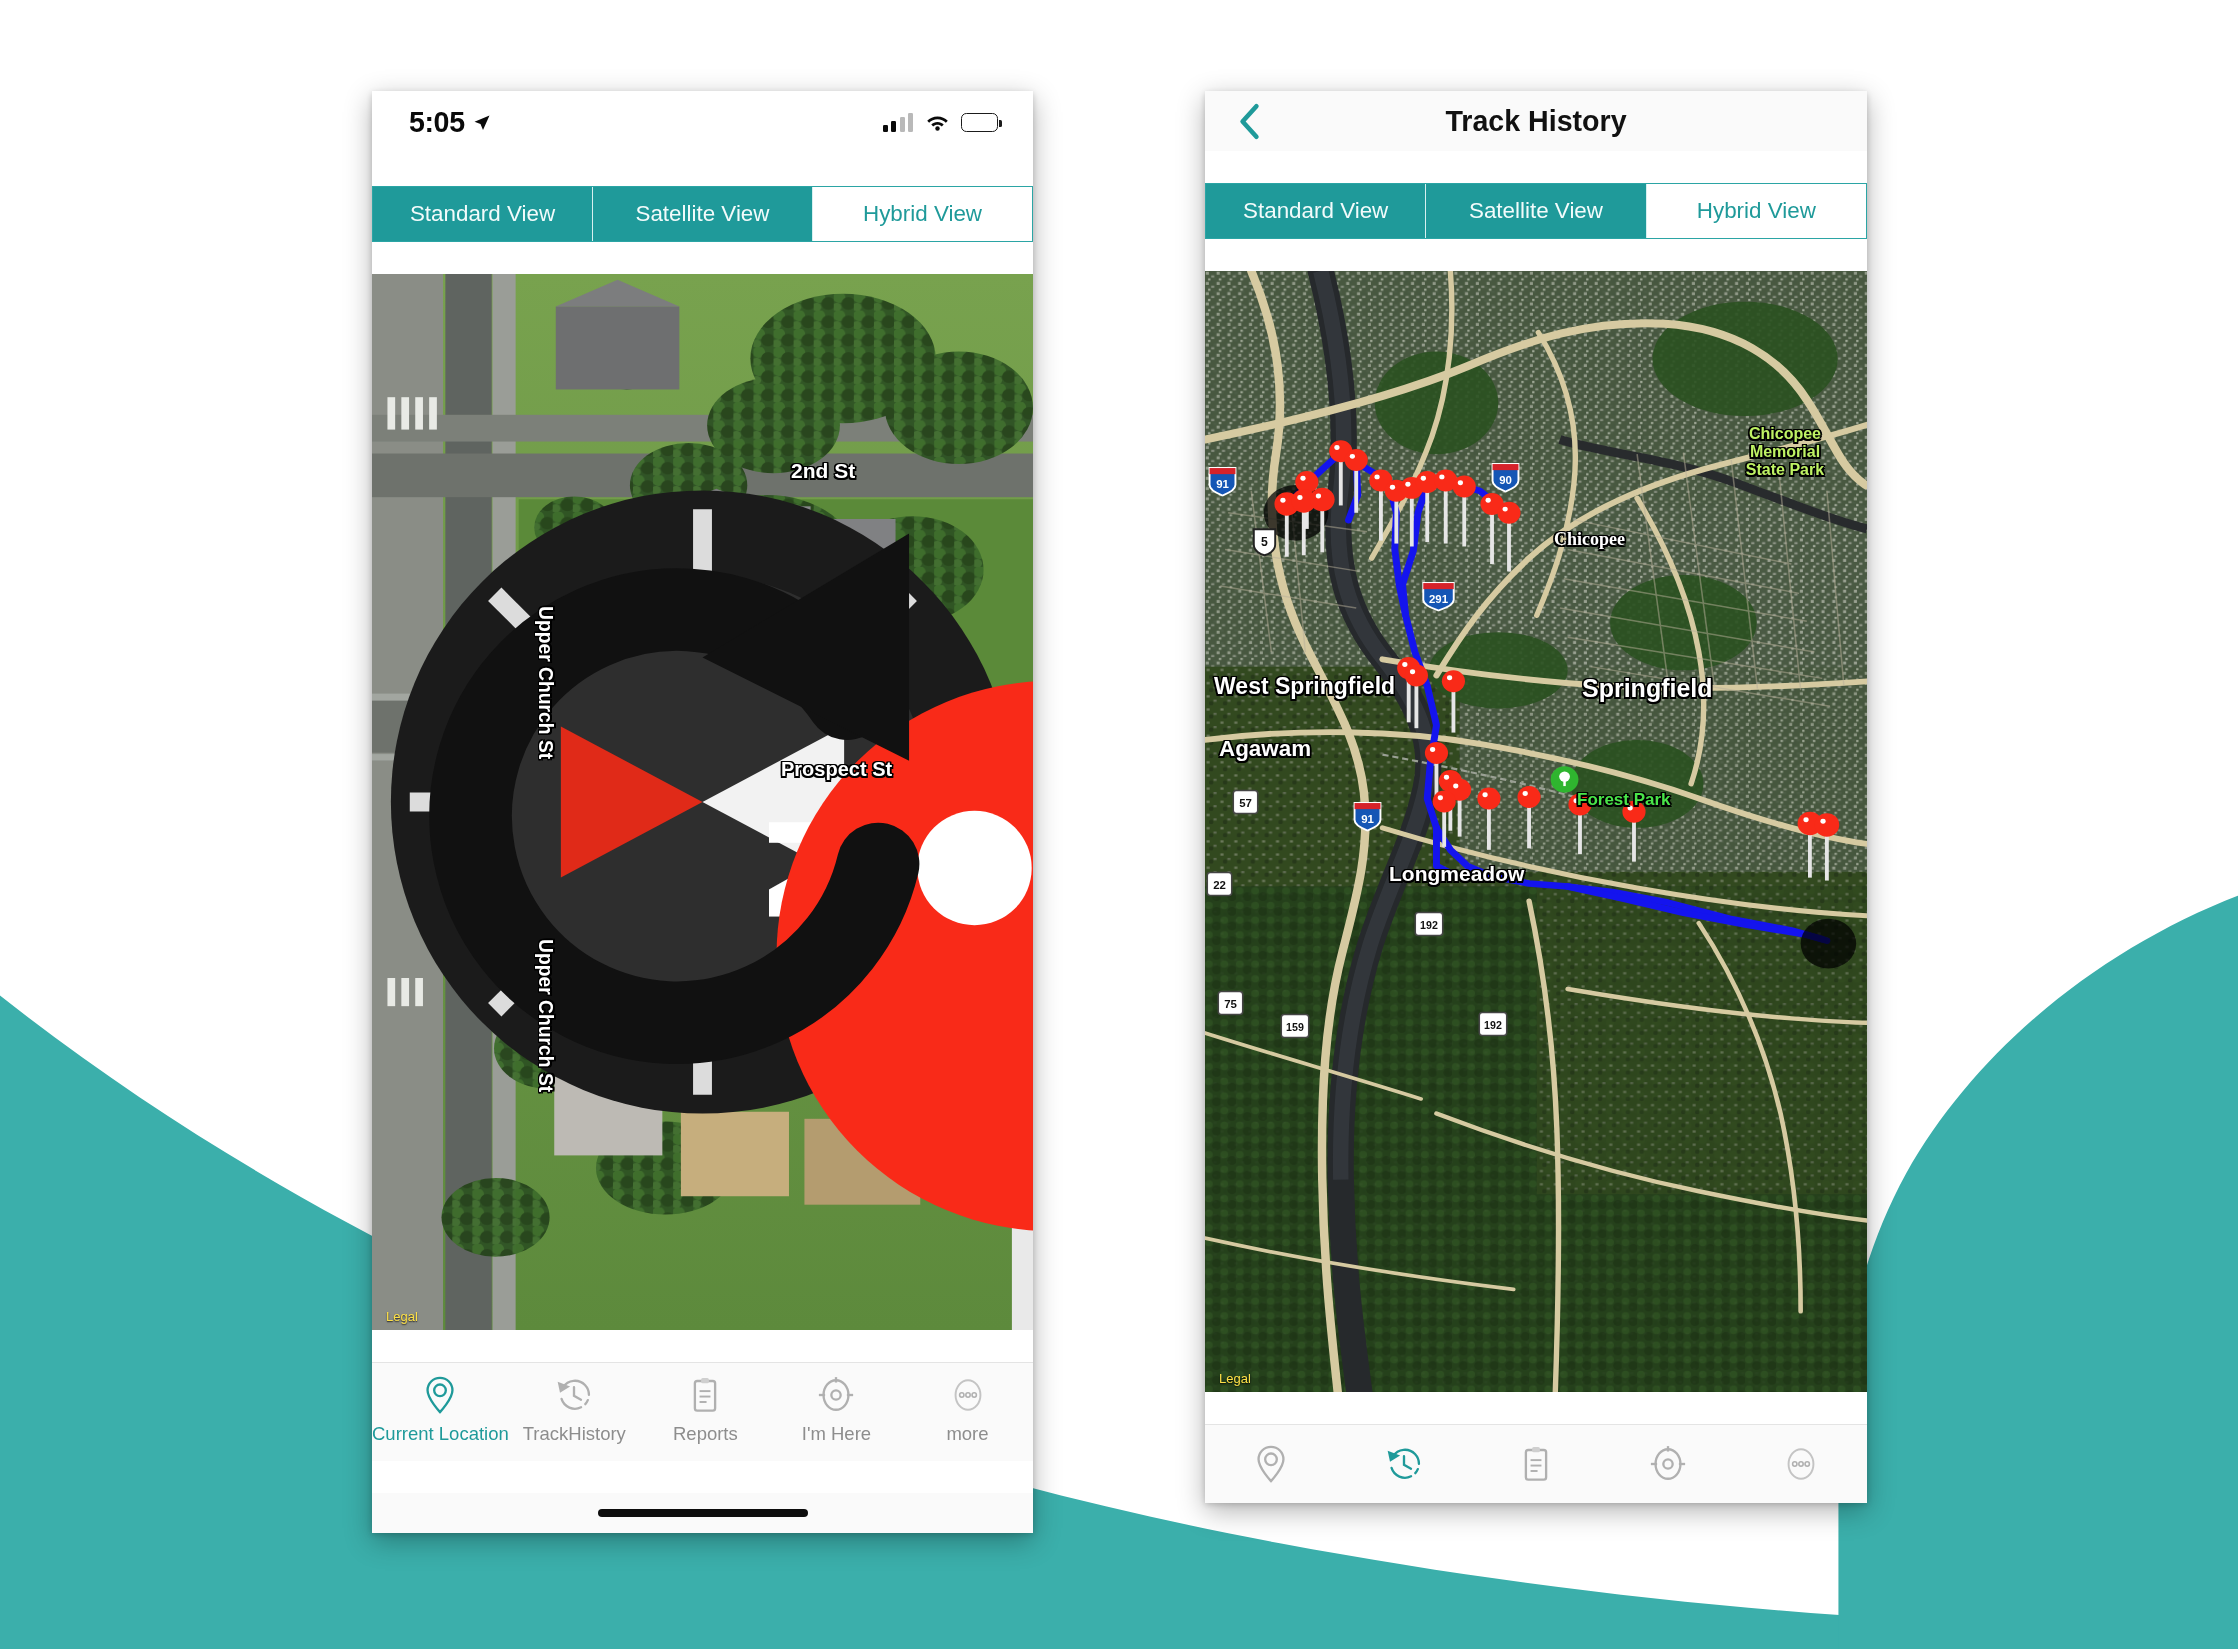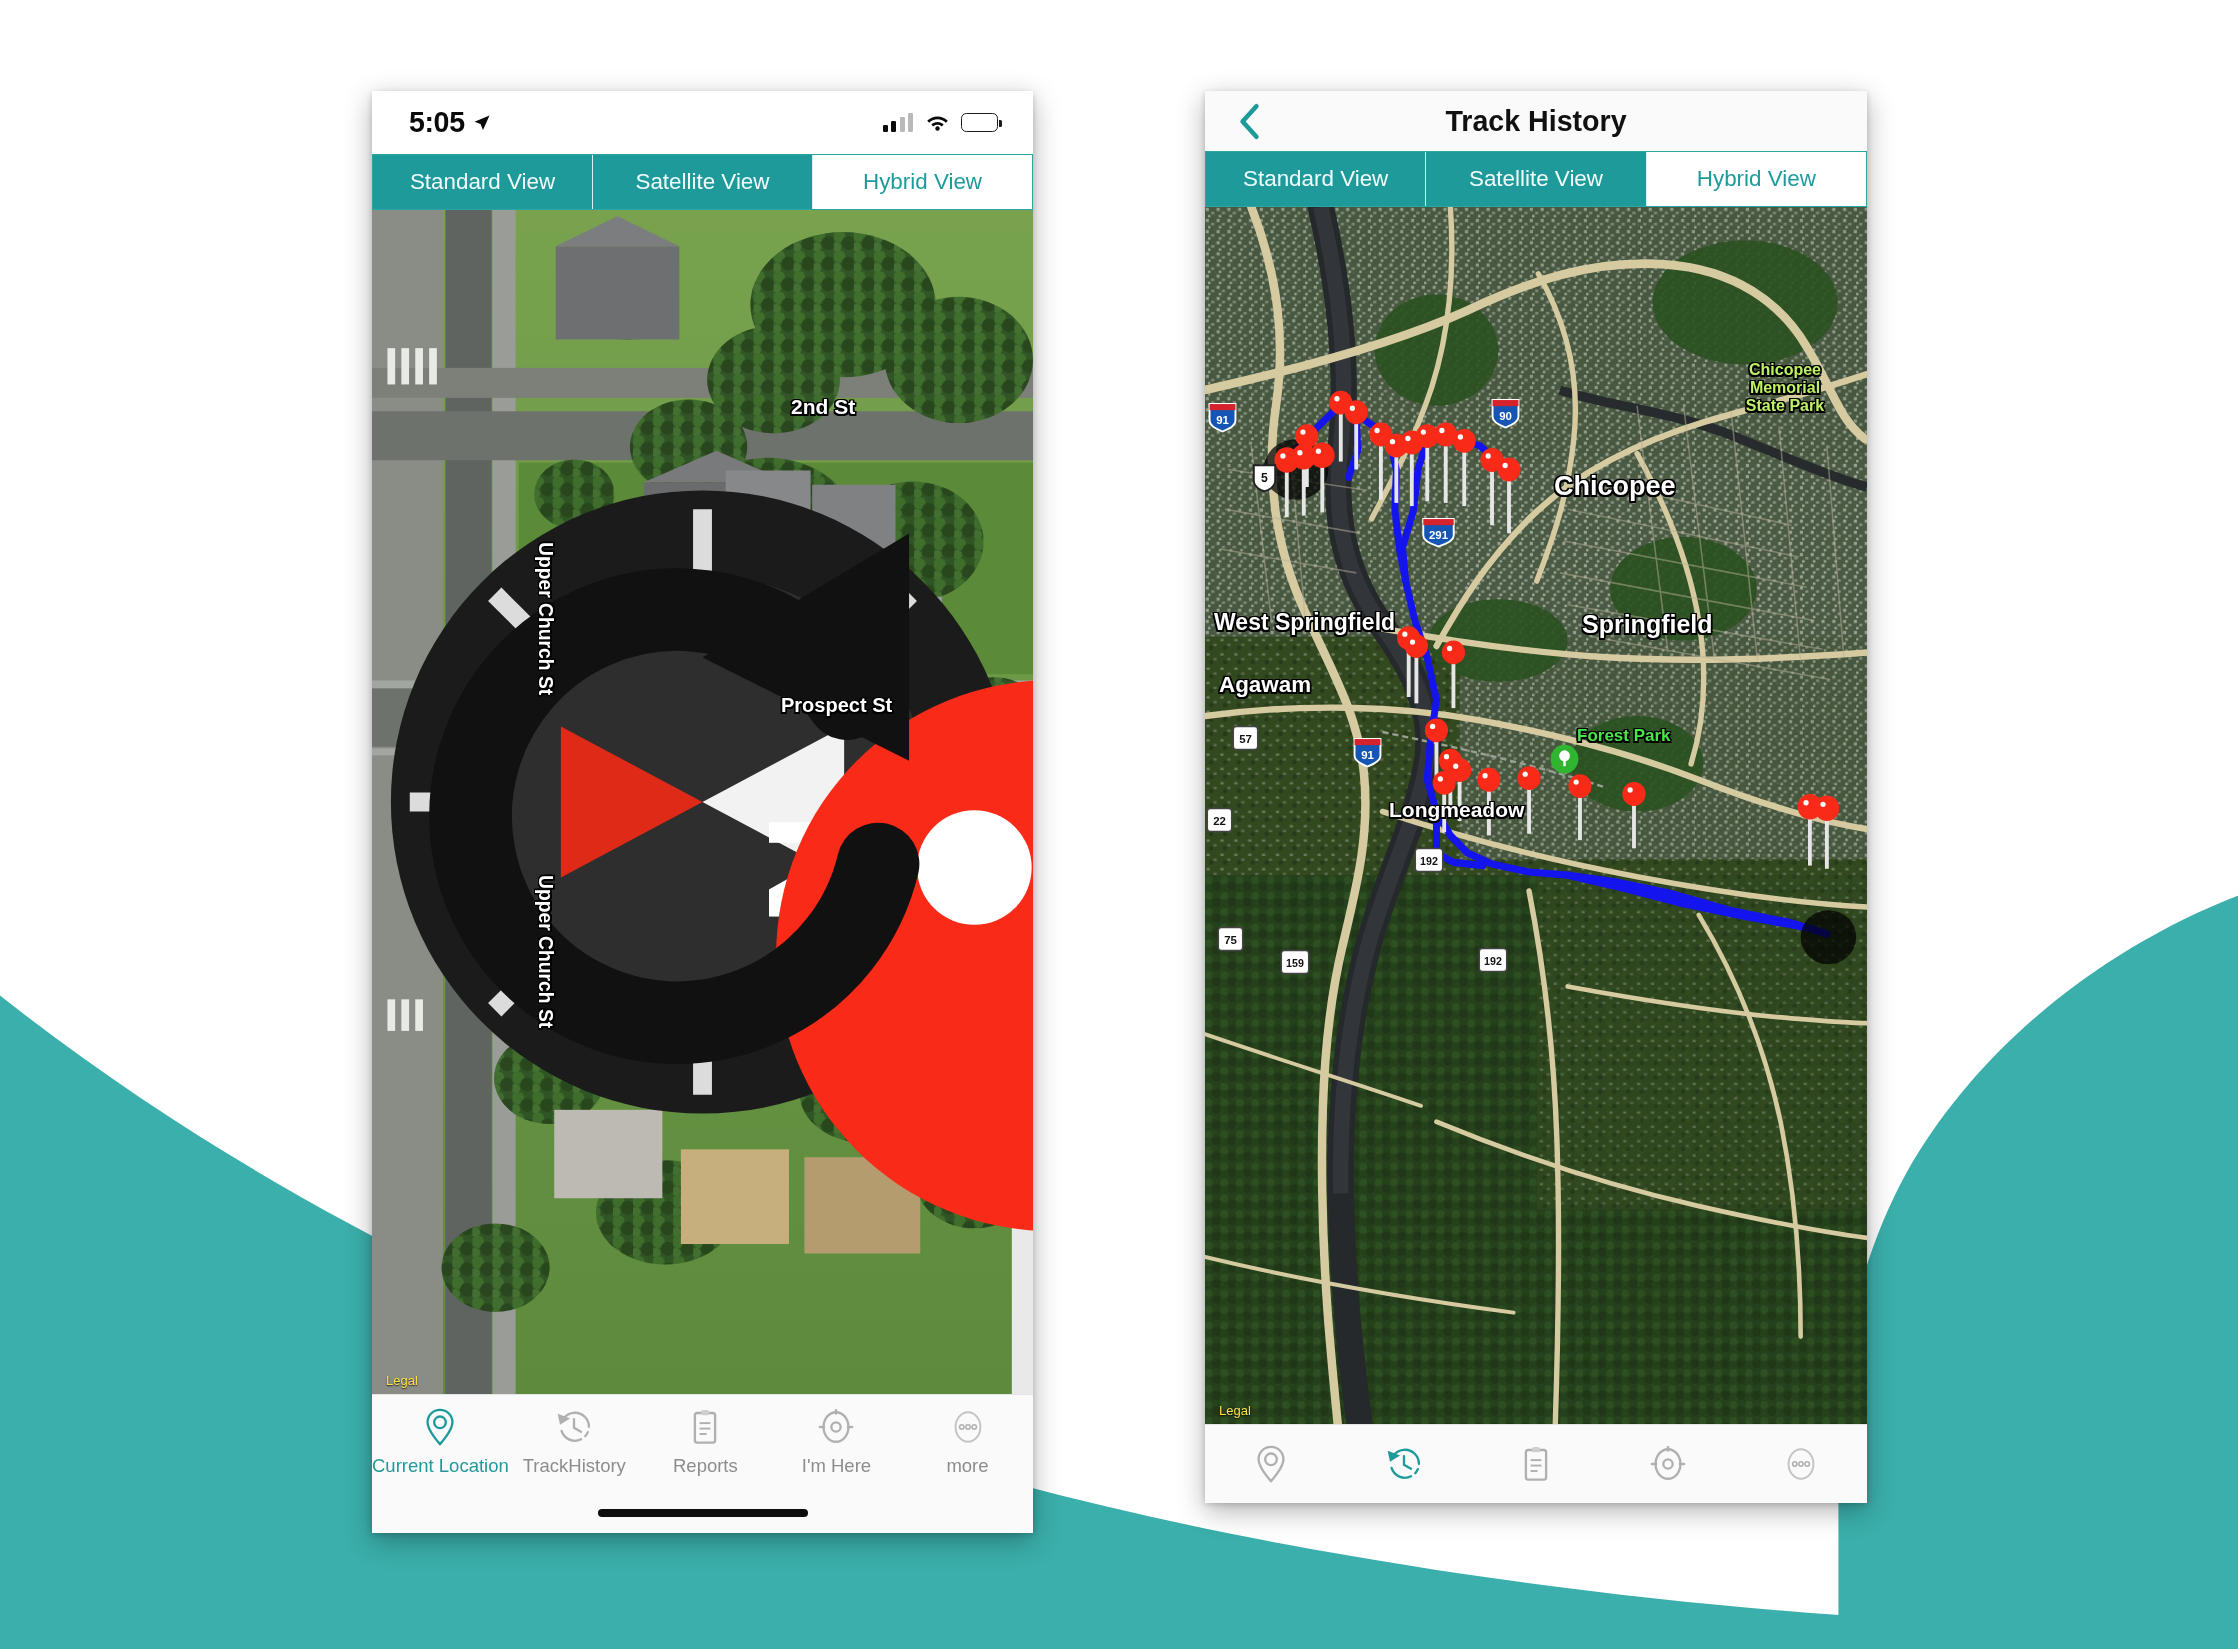--- a/index.html
+++ b/index.html
@@ -15,20 +15,21 @@
 
   
   .phone {
     position:absolute;
     background:#ffffff;
     z-index:5;
     box-shadow:0 7.7px 26px rgba(0,0,0,0.30), 0 1.5px 6.2px rgba(0,0,0,0.18);
     overflow:hidden;
     display:flex;
     flex-direction:column;
+    gap:32px;
   }
   #phone-left  { left:372px;  top:91px; width:661px;  height:1442px; }
   #phone-right { left:1205px; top:91px; width:662px;  height:1412px; }
 
   
   .statusbar {
     height:63px;
     flex:0 0 auto;
     display:flex;
     align-items:center;
@@ -606,21 +607,21 @@
       </g>
 
       <g>
         <circle cx="466" cy="694" r="18" fill="#2fb52f"></circle>
         <path d="M466,684 m-7,6 a7,7 0 1 1 14,0 a7,7 0 1 1 -14,0" fill="#ffffff"></path>
         <rect x="464.4" y="692" width="3.2" height="11" fill="#ffffff"></rect>
       </g>
     </svg>
 
     <div class="map-label" style="left:914px; top:154px; font-size:16px; line-height:1.12; color:#bef264; text-align:center; width:100px; left:auto; right:32px;"><span>Chicopee Memorial State Park</span></div>
-    <div class="map-label" style="left:349px; top:264px; font-size:27px;">Chicopee</div>
+    <div class="map-label" style="left:349px; top:258px; font-size:18px;font-family:Liberation Serif, serif;">Chicopee</div>
     <div class="map-label" style="left:377px; top:403px; font-size:25px;">Springfield</div>
     <div class="map-label" style="left:3.1px; top:403px; width:193px; text-align:center; font-size:23px; line-height:1.05;">West Springfield</div>
     <div class="map-label" style="left:14px; top:465px; font-size:22.4px;">Agawam</div>
     <div class="map-label" style="left:372px; top:519px; font-size:17px; color:#49e549;">Forest Park</div>
     <div class="map-label" style="left:184px; top:591px; font-size:21px;">Longmeadow</div>
 
     <div>
       <svg style="position:absolute; left:2.3px;   top:194px; width:31px; height:32px;" viewBox="0 0 40 42">
           <path d="M3 4 h34 v22 c0,8 -12,12 -17,14 c-5,-2 -17,-6 -17,-14 Z" fill="#1556b5" stroke="#fff" stroke-width="2.5"></path>
           <rect x="3" y="4" width="34" height="8" fill="#d6222a"></rect>

